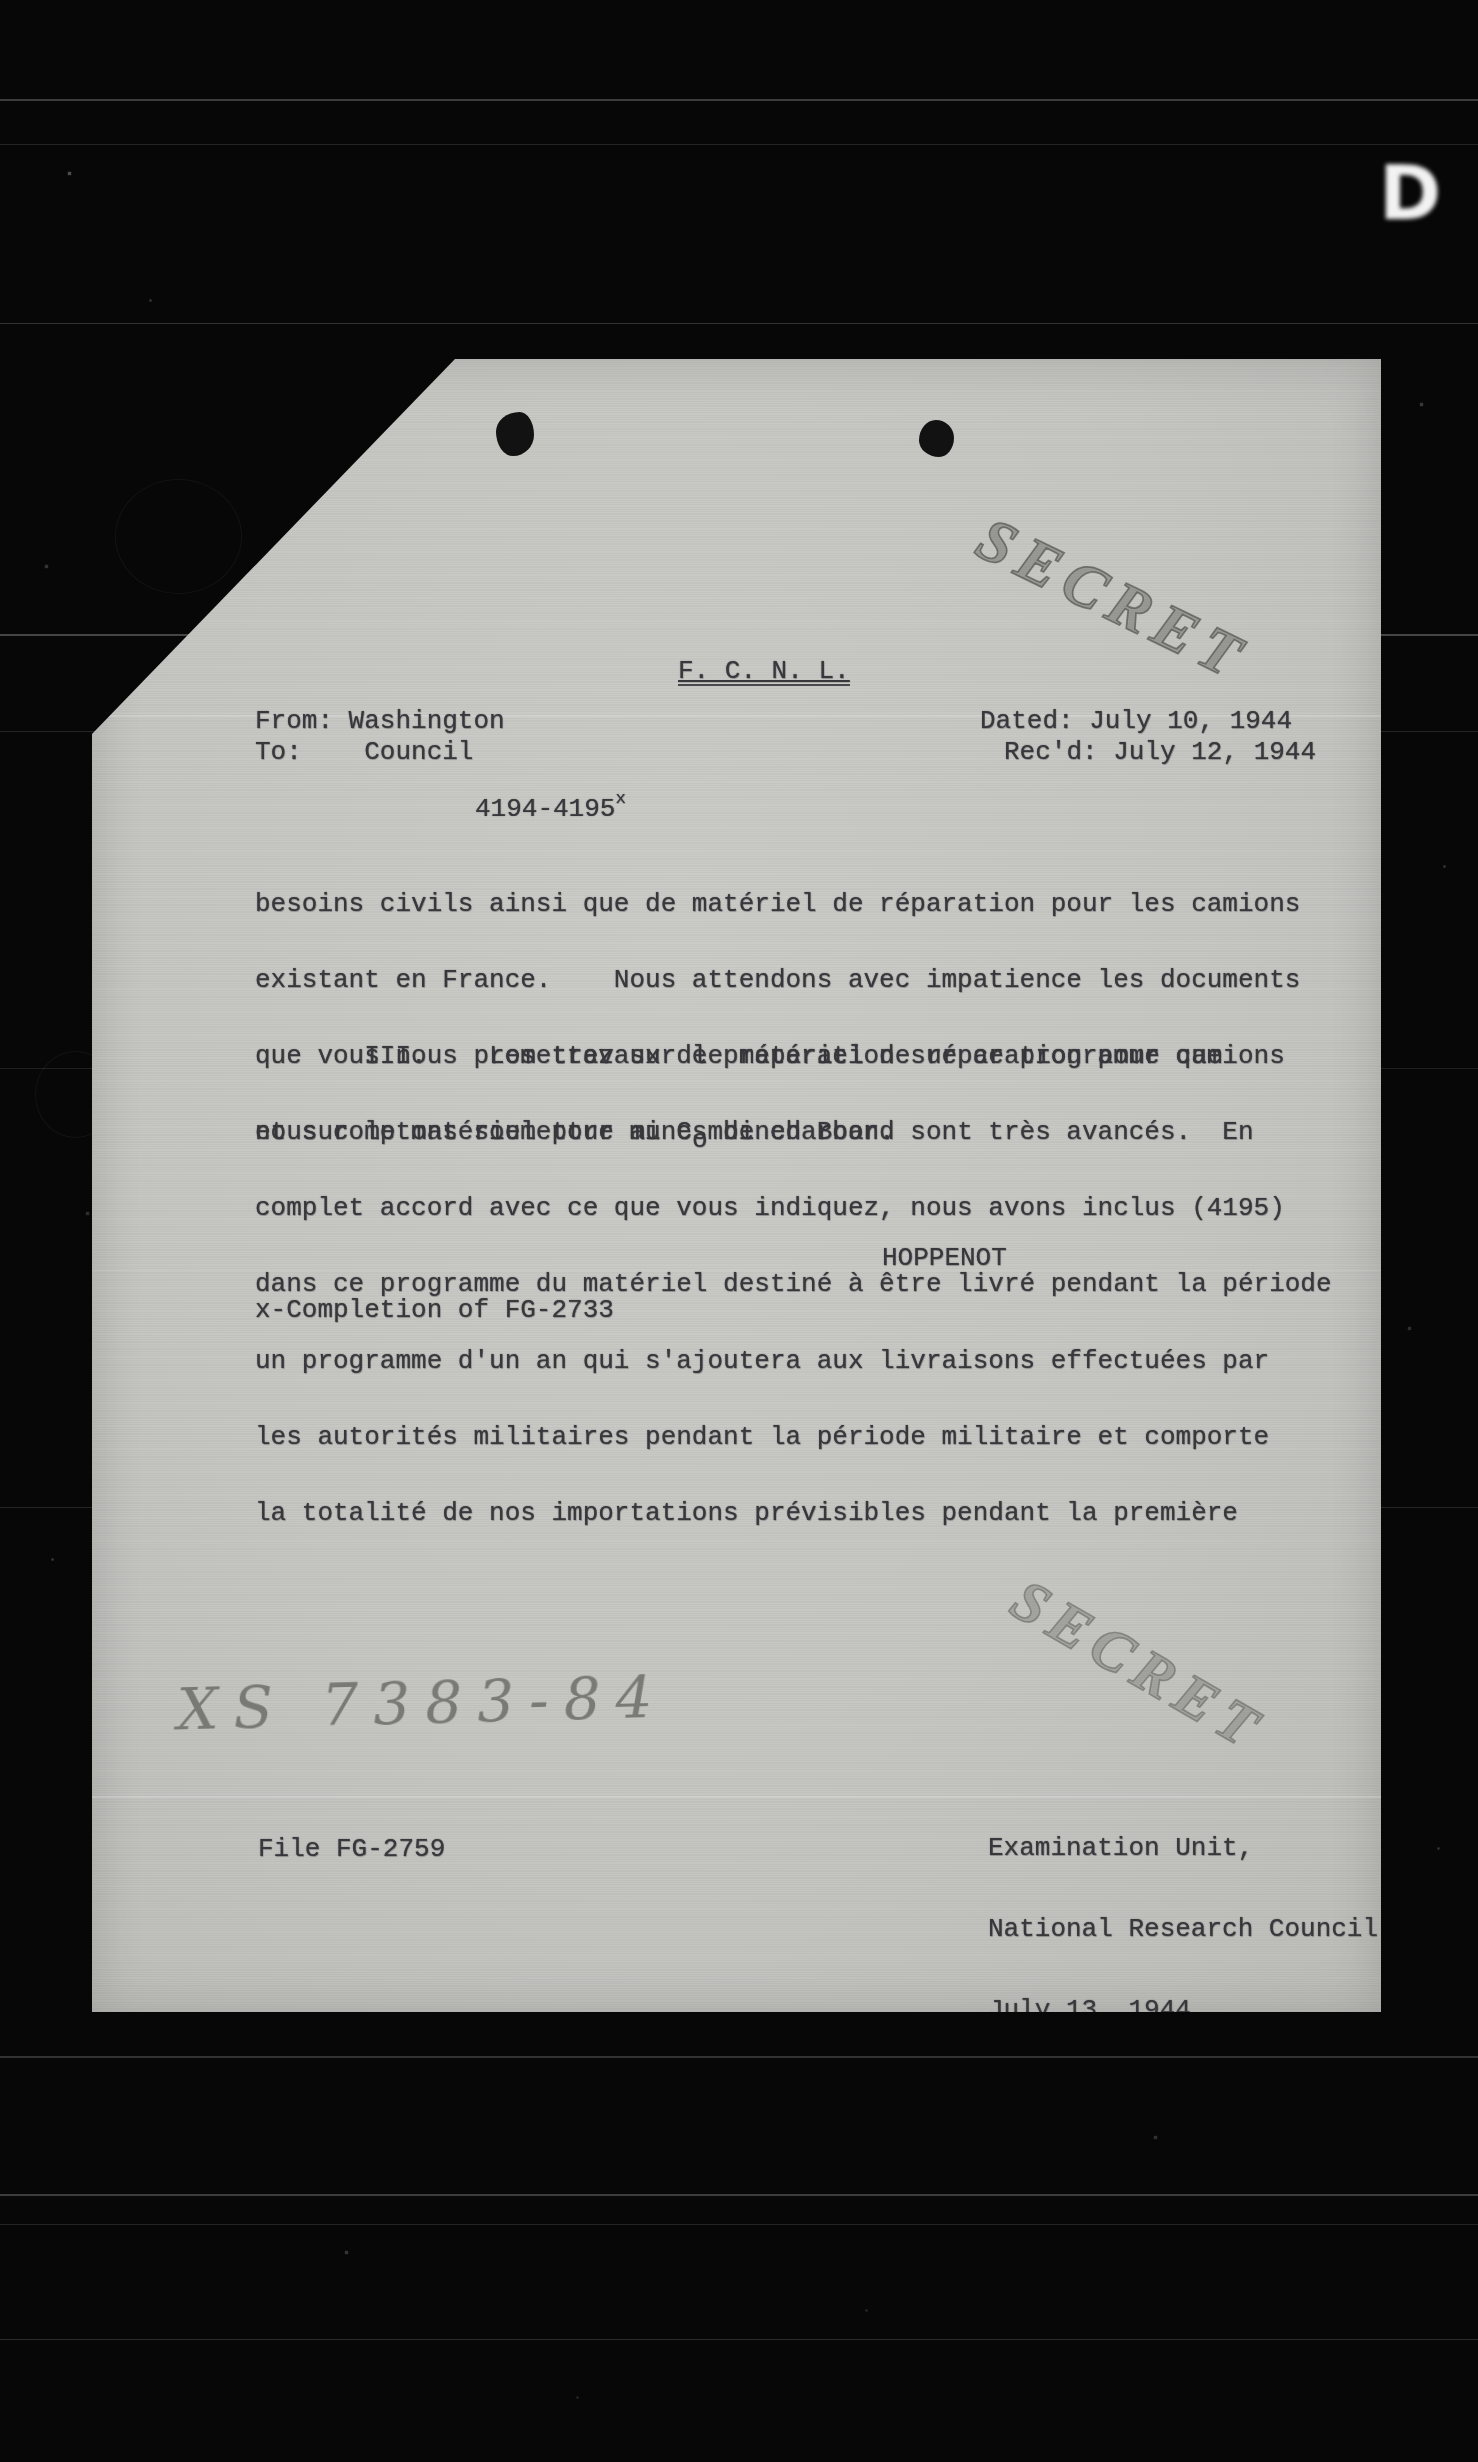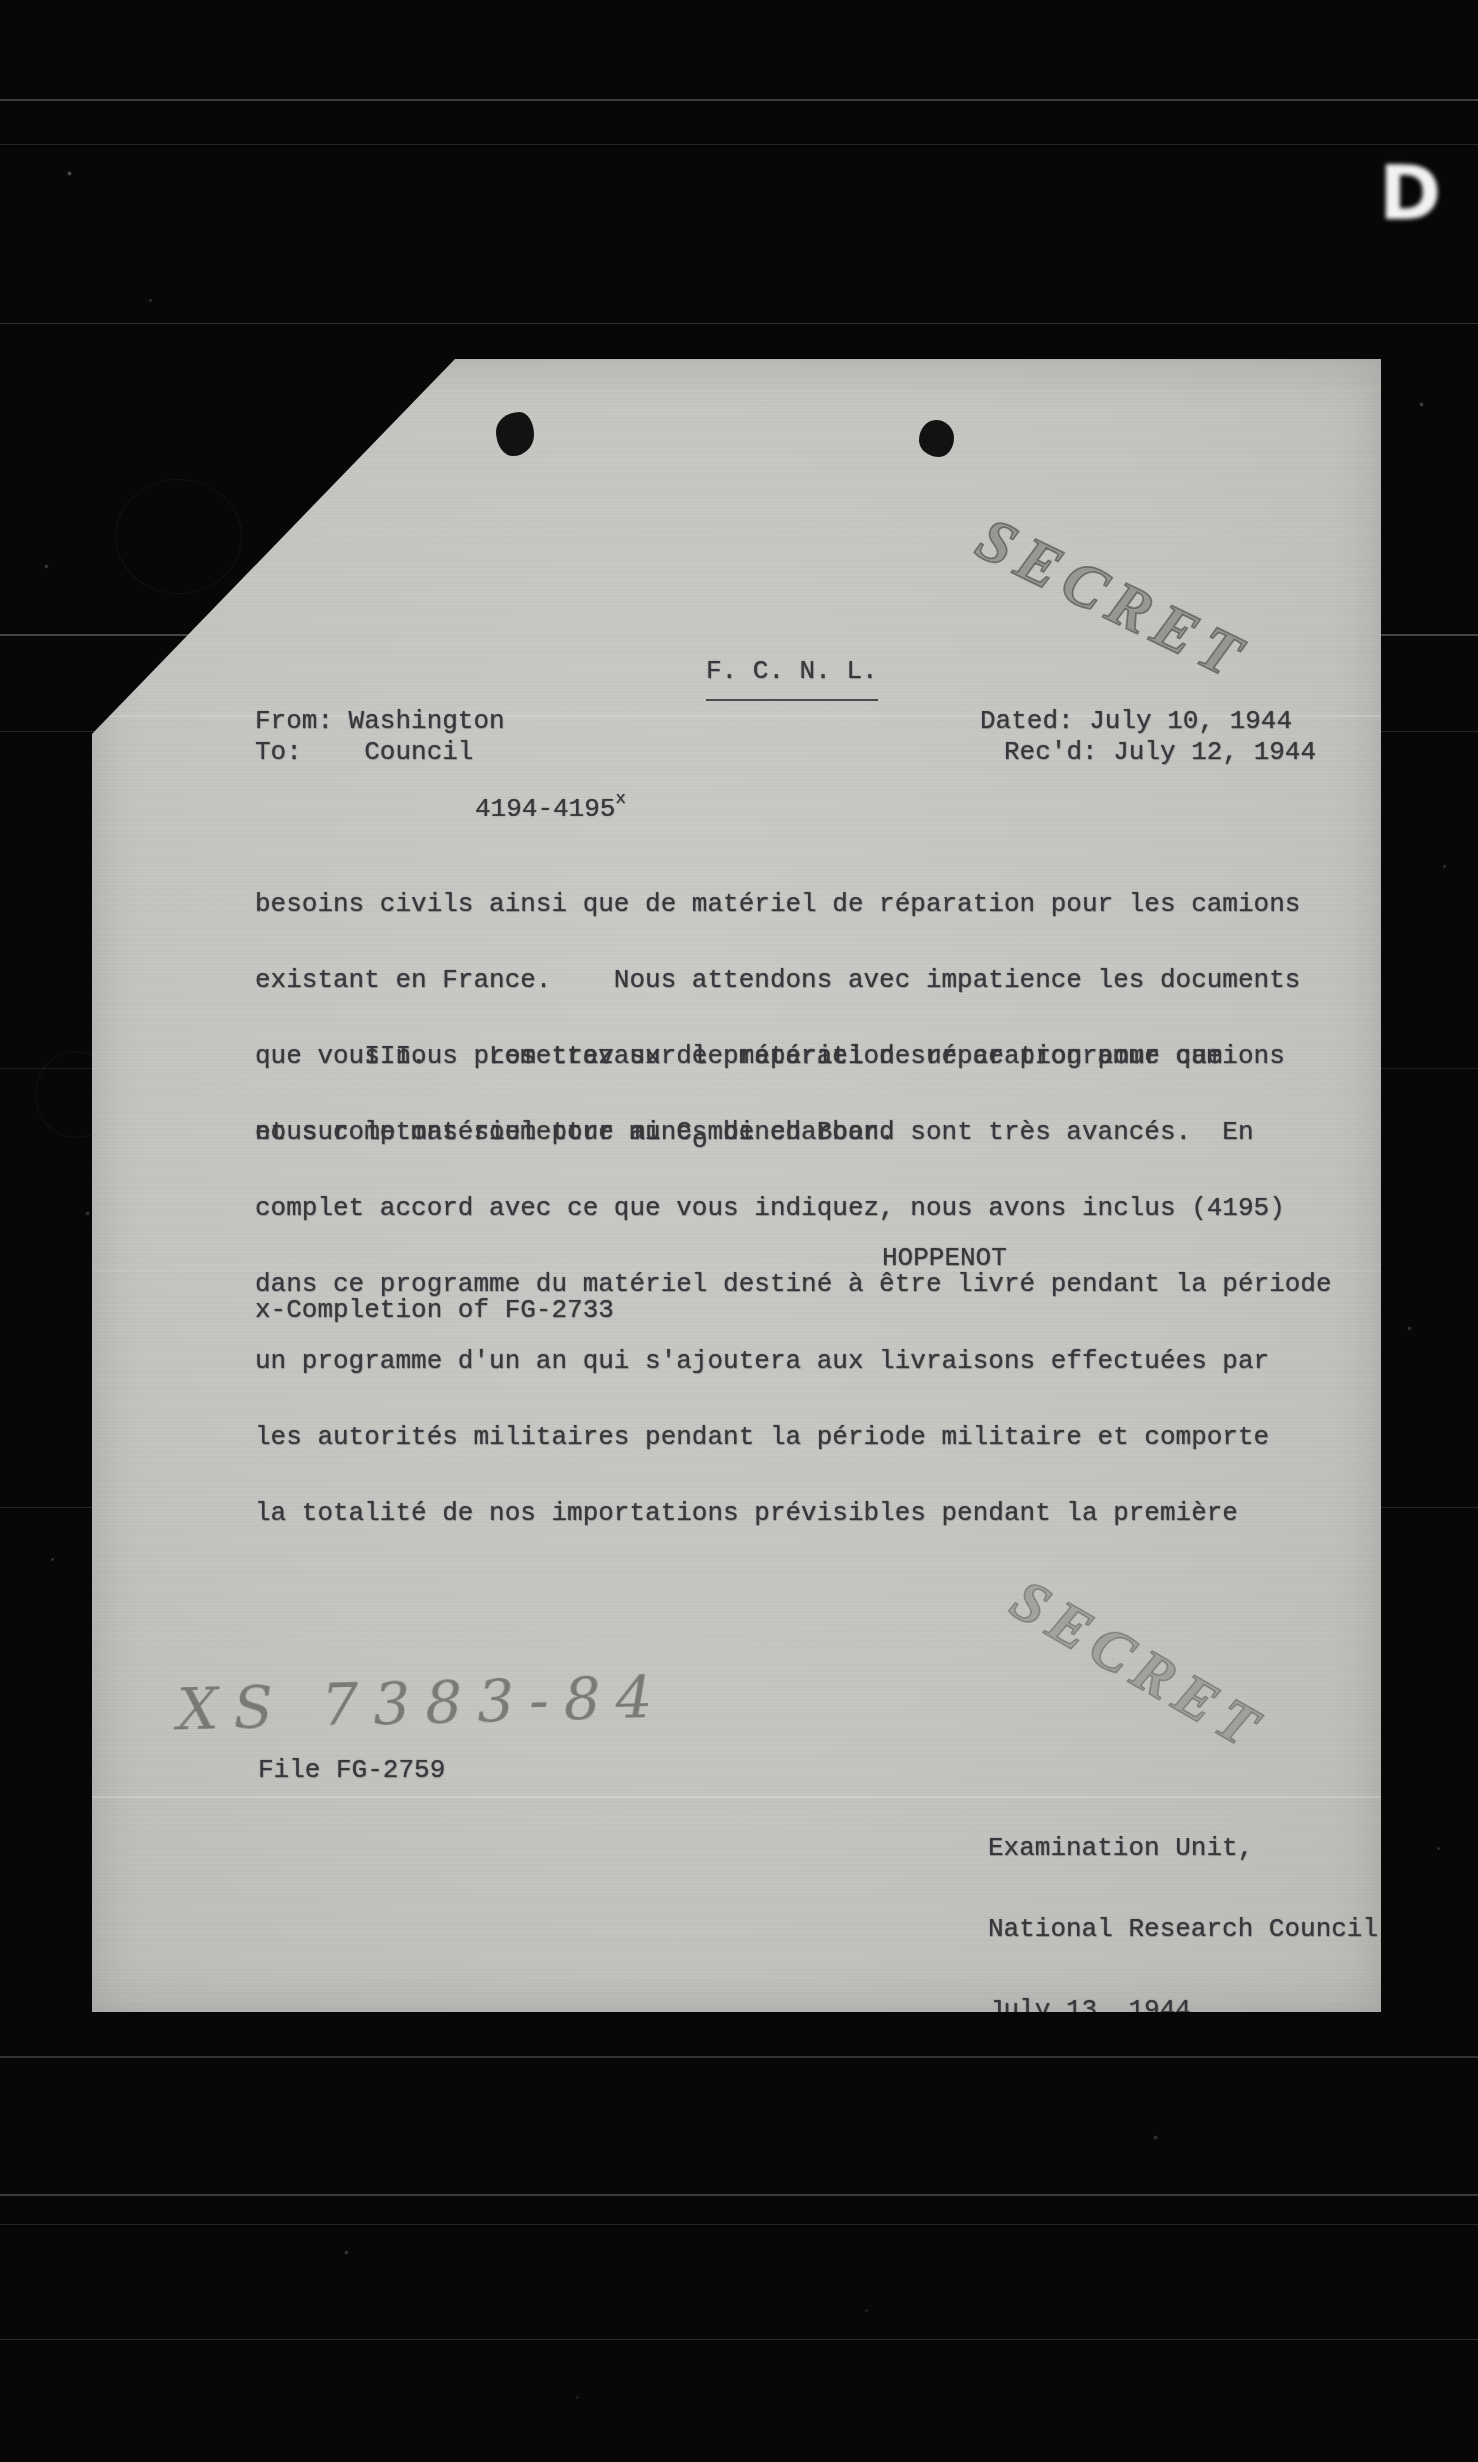--- a/index.html
+++ b/index.html
@@ -81,40 +81,41 @@
   
   .typed {
     position: absolute;
     font-family: "Liberation Mono", "DejaVu Sans Mono", monospace;
     font-size: 26px; line-height: 25.4px;
     color: #38383c;
     white-space: pre;
     text-shadow: 0 0 1.2px rgba(45,45,50,0.65), 0.6px 0.6px 0.6px rgba(45,45,50,0.25);
   }
   .org-header {
-    left: 614px; top: 300px;
+    left: 586px; top: 300px;
     border-bottom: 2.3px solid rgba(52,52,58,0.85);
-    padding-bottom: 15px;
+    padding-bottom: 0;
+    text-decoration: underline;
   }
   .from-line  { left: 163px;  top: 350px; }
   .to-line    { left: 163px;  top: 381px; }
   .dated-line { left: 888px; top: 350px; }
   .recd-line  { left: 912px; top: 381px; }
   .ref-line   { left: 383px;  top: 427px; }
   .ref-line sup { font-size: 17.3px; vertical-align: 12.7px; }
 
   .para { position: absolute; }
   .para1 { left: 163px; top: 482px; }
   .para2 { left: 163px; top: 634px; }
   .para .line { height: 25.4px; }
   .sub-char { position: relative; top: 8px; }
 
   .signature { left: 790px; top: 887px; }
   .footnote  { left: 163px;  top: 939px; }
-  .file-ref  { left: 166px;  top: 1399px; }
+  .file-ref  { left: 166px;  top: 1478px; }
   .exam-block { left: 896px; top: 1422px; line-height: 27px; }
 
   
   .handwritten {
     position: absolute; left: 85px; top: 1310px;
     font-family: "DejaVu Serif", serif; font-style: italic;
     font-size: 58px; letter-spacing: 15px;
     color: rgba(108,108,105,0.85);
     transform: rotate(-1.5deg);
     filter: blur(0.6px);

